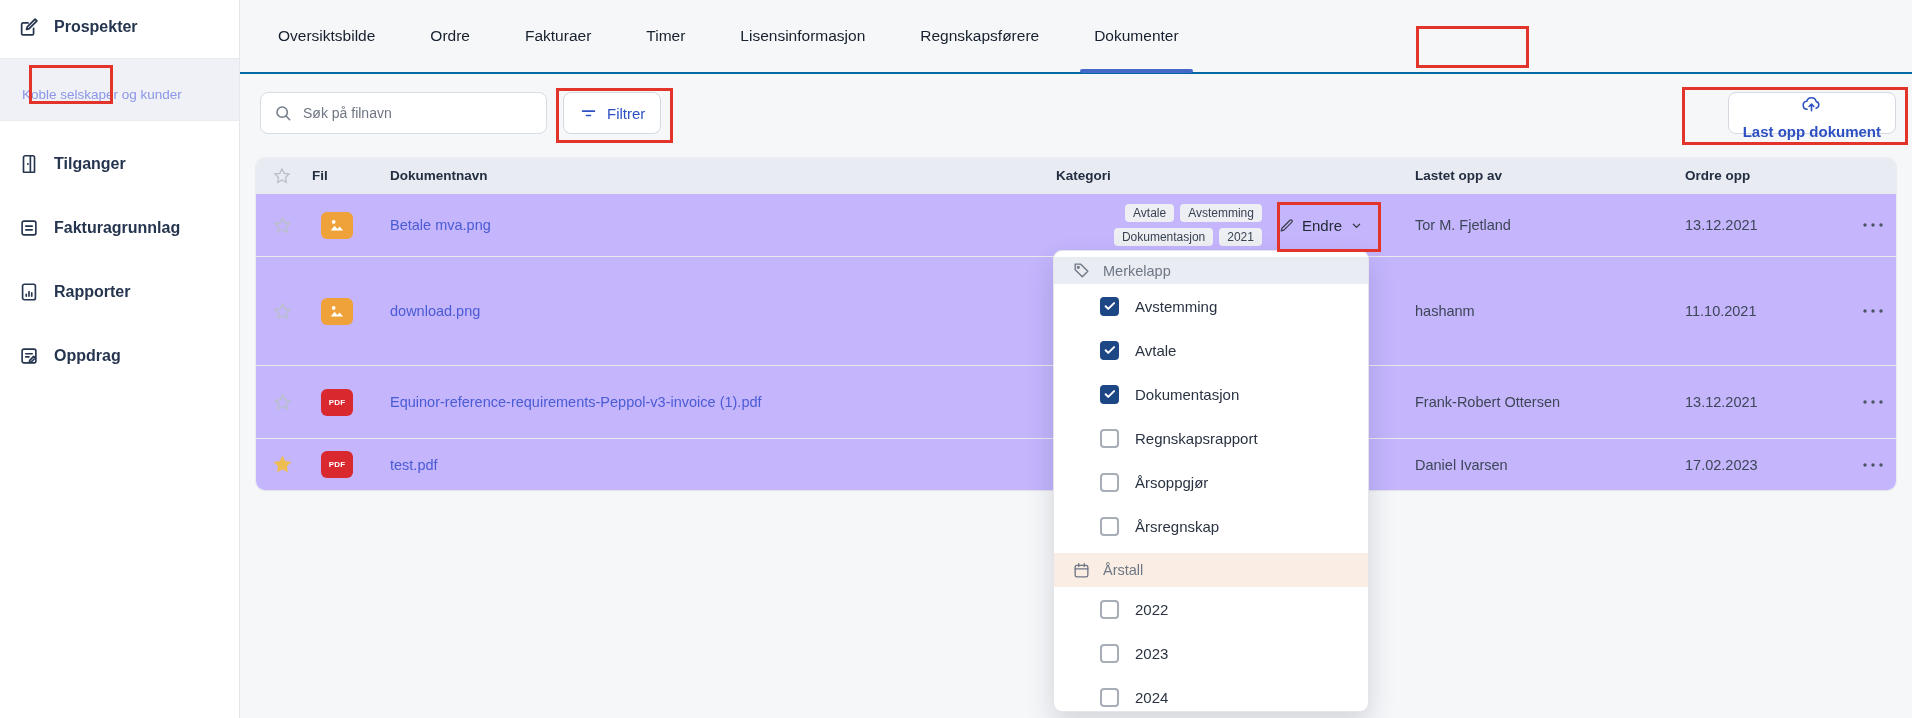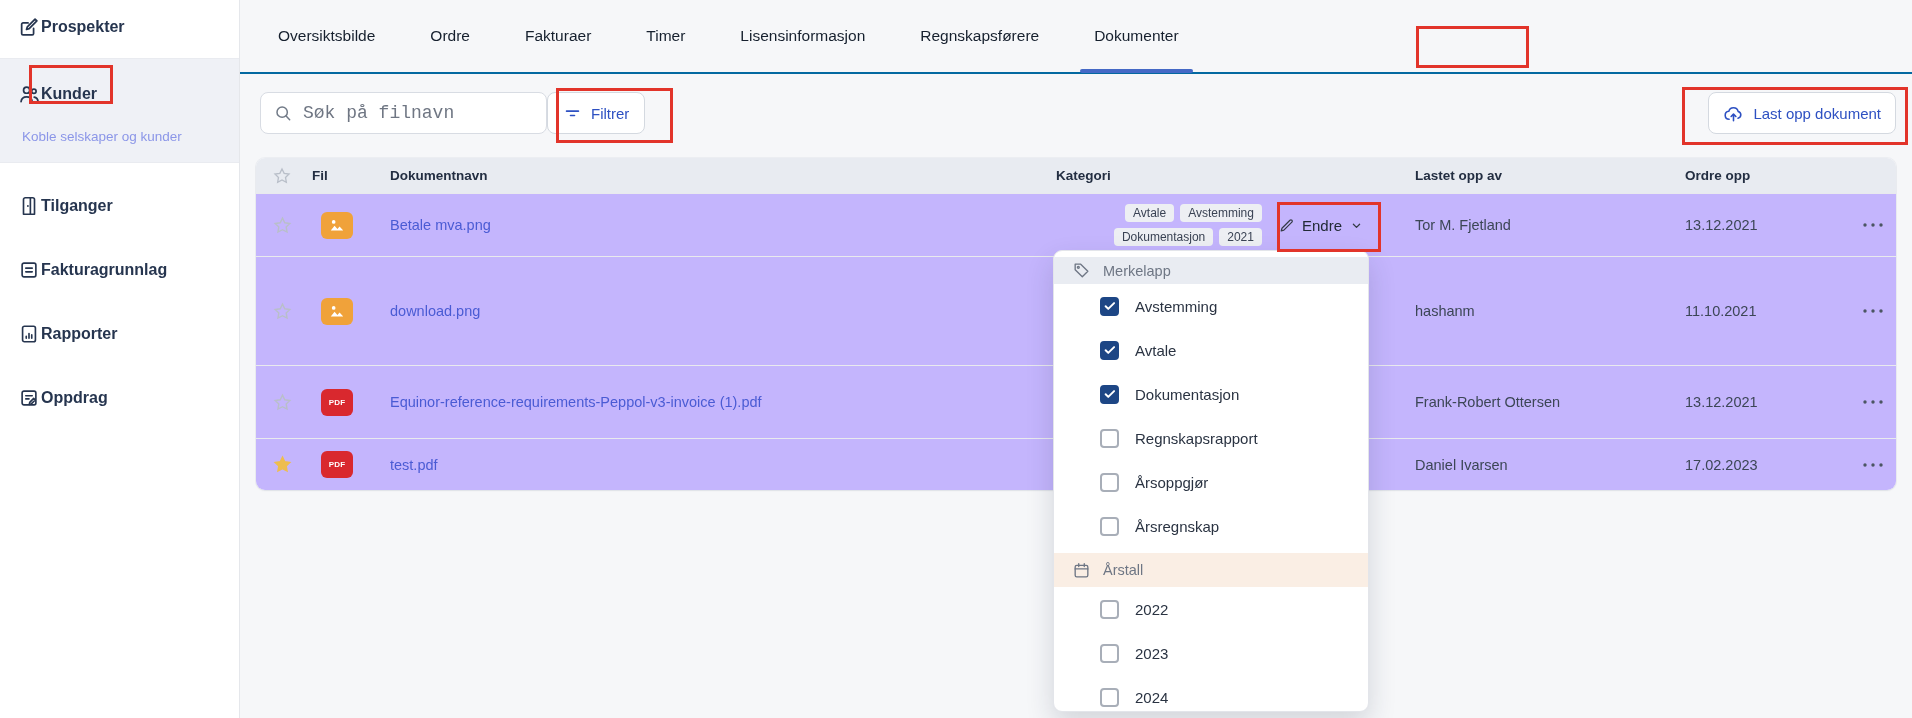--- a/index.html
+++ b/index.html
@@ -3,21 +3,21 @@
 <meta charset="utf-8">
 <style>
   * { margin:0; padding:0; box-sizing:border-box; }
   html,body { width:1912px; height:718px; overflow:hidden; background:#fff;
     font-family:"Liberation Sans","DejaVu Sans",sans-serif; }
   .canvas { position:relative; width:1912px; height:718px; display:flex; }
 
   
   .sidebar { width:240px; height:718px; background:#ffffff; border-right:1px solid #e5e7eb;
     flex:0 0 240px; position:relative; z-index:5; }
-  .sb-item { display:flex; align-items:center; padding:0 0 0 17px; height:42px;
+  .sb-item { display:flex; align-items:center; gap:13px; padding:0 0 0 17px; height:42px;
     color:#26354f; font-size:16px; font-weight:700; cursor:pointer; }
   .sb-item .sb-icon { width:24px; height:24px; display:flex; align-items:center; justify-content:center; }
   .sb-item.first { margin-top:6px; }
   .sb-active { background:#eff1f6; border-top:1px solid #e9ebf0; border-bottom:1px solid #e9ebf0;
     margin-top:10px; padding:14px 0 18px 0; }
   .sb-sublink { display:block; margin:14px 0 0 22px; color:#8b96e8; font-size:13.5px;
     font-weight:400; text-decoration:none; cursor:pointer; }
   .sb-gap { height:22px; }
 
   
@@ -26,28 +26,28 @@
   .tabbar { display:flex; align-items:stretch; height:74px; border-bottom:2px solid #0369a1;
     padding-left:24px; gap:27px; flex:0 0 74px; }
   .tab { position:relative; display:flex; align-items:center; padding:0 14px; font-size:15.5px;
     color:#16202e; font-weight:500; cursor:pointer; white-space:nowrap; }
   .tab.active::after { content:""; position:absolute; left:0; right:0; bottom:-1px; height:4px;
     background:#4569c6; border-radius:2px; }
 
   .toolbar { display:flex; align-items:center; margin:18px 16px 0 20px; height:42px; flex:0 0 42px; }
   .search { display:flex; align-items:center; gap:10px; width:287px; height:42px; background:#fff;
     border:1px solid #d8dce3; border-radius:8px; padding:0 12px; }
-  .search input { border:none; outline:none; flex:1; font-size:18px; color:#333;
-    font-family:Liberation Mono, monospace; background:transparent; }
+  .search input { border:none; outline:none; flex:1; font-size:14px; color:#333;
+    font-family:Liberation Sans, sans-serif; background:transparent; }
   .search input::placeholder { color:#6f7683; }
   .btn { display:flex; align-items:center; gap:9px; background:#fff; border:1px solid #d4d9e0;
     border-radius:8px; height:42px; cursor:pointer; font-family:inherit; }
-  .filter-btn { margin-left:0; padding:0 15px; color:#2d50c2; font-size:15px; font-weight:500; }
+  .filter-btn { margin-left:16px; padding:0 15px; color:#2d50c2; font-size:15px; font-weight:500; }
   .spacer { flex:1; }
-  .upload-btn { padding:0 14px; color:#2d50c2; font-size:15px; font-weight:400; margin-right:0; }
+  .upload-btn { padding:0 14px; color:#2d50c2; font-size:15px; font-weight:700; margin-right:0;flex-direction:column; }
 
   
   .card { margin:24px 16px 0 16px; background:#fff; border-radius:9px;
     box-shadow:0 1px 2px rgba(20,30,55,.06), 0 0 0 1px #eceef2; overflow:hidden; }
   .thead { display:flex; align-items:center; height:35px; background:#e8ebf1;
     color:#232e42; font-size:13.5px; font-weight:700; }
   .trow { display:flex; align-items:center; border-top:1px solid #e9eaee; background:#c4b5fd; }
   .r1{ height:63px; } .r2{ height:109px; } .r3{ height:73px; } .r4{ height:52px; }
   .c-star { width:52px; display:flex; justify-content:center; align-items:center; flex:0 0 52px; }
   .c-fil { width:58px; display:flex; justify-content:center; align-items:center; flex:0 0 58px; }
@@ -110,31 +110,20 @@
       <span class="sb-icon">
         <svg viewBox="0 0 24 24" width="22" height="22" fill="none" stroke="#26354f" stroke-width="1.9" stroke-linecap="round" stroke-linejoin="round">
             <path d="M17 13.5V19a1.5 1.5 0 0 1-1.5 1.5h-10A1.5 1.5 0 0 1 4 19V9a1.5 1.5 0 0 1 1.5-1.5H11"></path>
             <path d="M18.6 3.4l2 2L12.2 13.8l-2.9.9.9-2.9z"></path>
           </svg>
       </span>
       <span>Prospekter</span>
     </div>
 
     <div class="sb-active">
-      <div class="sb-item">
-        <span class="sb-icon">
-          <svg viewBox="0 0 24 24" width="23" height="23" fill="none" stroke="#26354f" stroke-width="1.8" stroke-linecap="round">
-              <circle cx="9" cy="7.5" r="3.2"></circle>
-              <path d="M3.2 19.5c.4-3.2 2.8-5 5.8-5s5.4 1.8 5.8 5"></path>
-              <circle cx="16.6" cy="8.6" r="2.3"></circle>
-              <path d="M16.9 14.7c2.3.4 3.7 1.9 4 4.3"></path>
-            </svg>
-        </span>
-        <span>Kunder</span>
-      </div>
       <a class="sb-sublink">Koble selskaper og kunder</a>
     </div>
 
     <div class="sb-gap"></div>
     <div class="sb-item">
       <span class="sb-icon">
         <svg viewBox="0 0 24 24" width="22" height="22" fill="none" stroke="#26354f" stroke-width="1.8" stroke-linejoin="round">
             <path d="M13.5 21H6V5a2 2 0 0 1 2-2h5.5z"></path>
             <path d="M13.5 3H16a2 2 0 0 1 2 2v16h-4.5"></path>
             <circle cx="10.8" cy="12" r="1" fill="#26354f" stroke="none"></circle>

